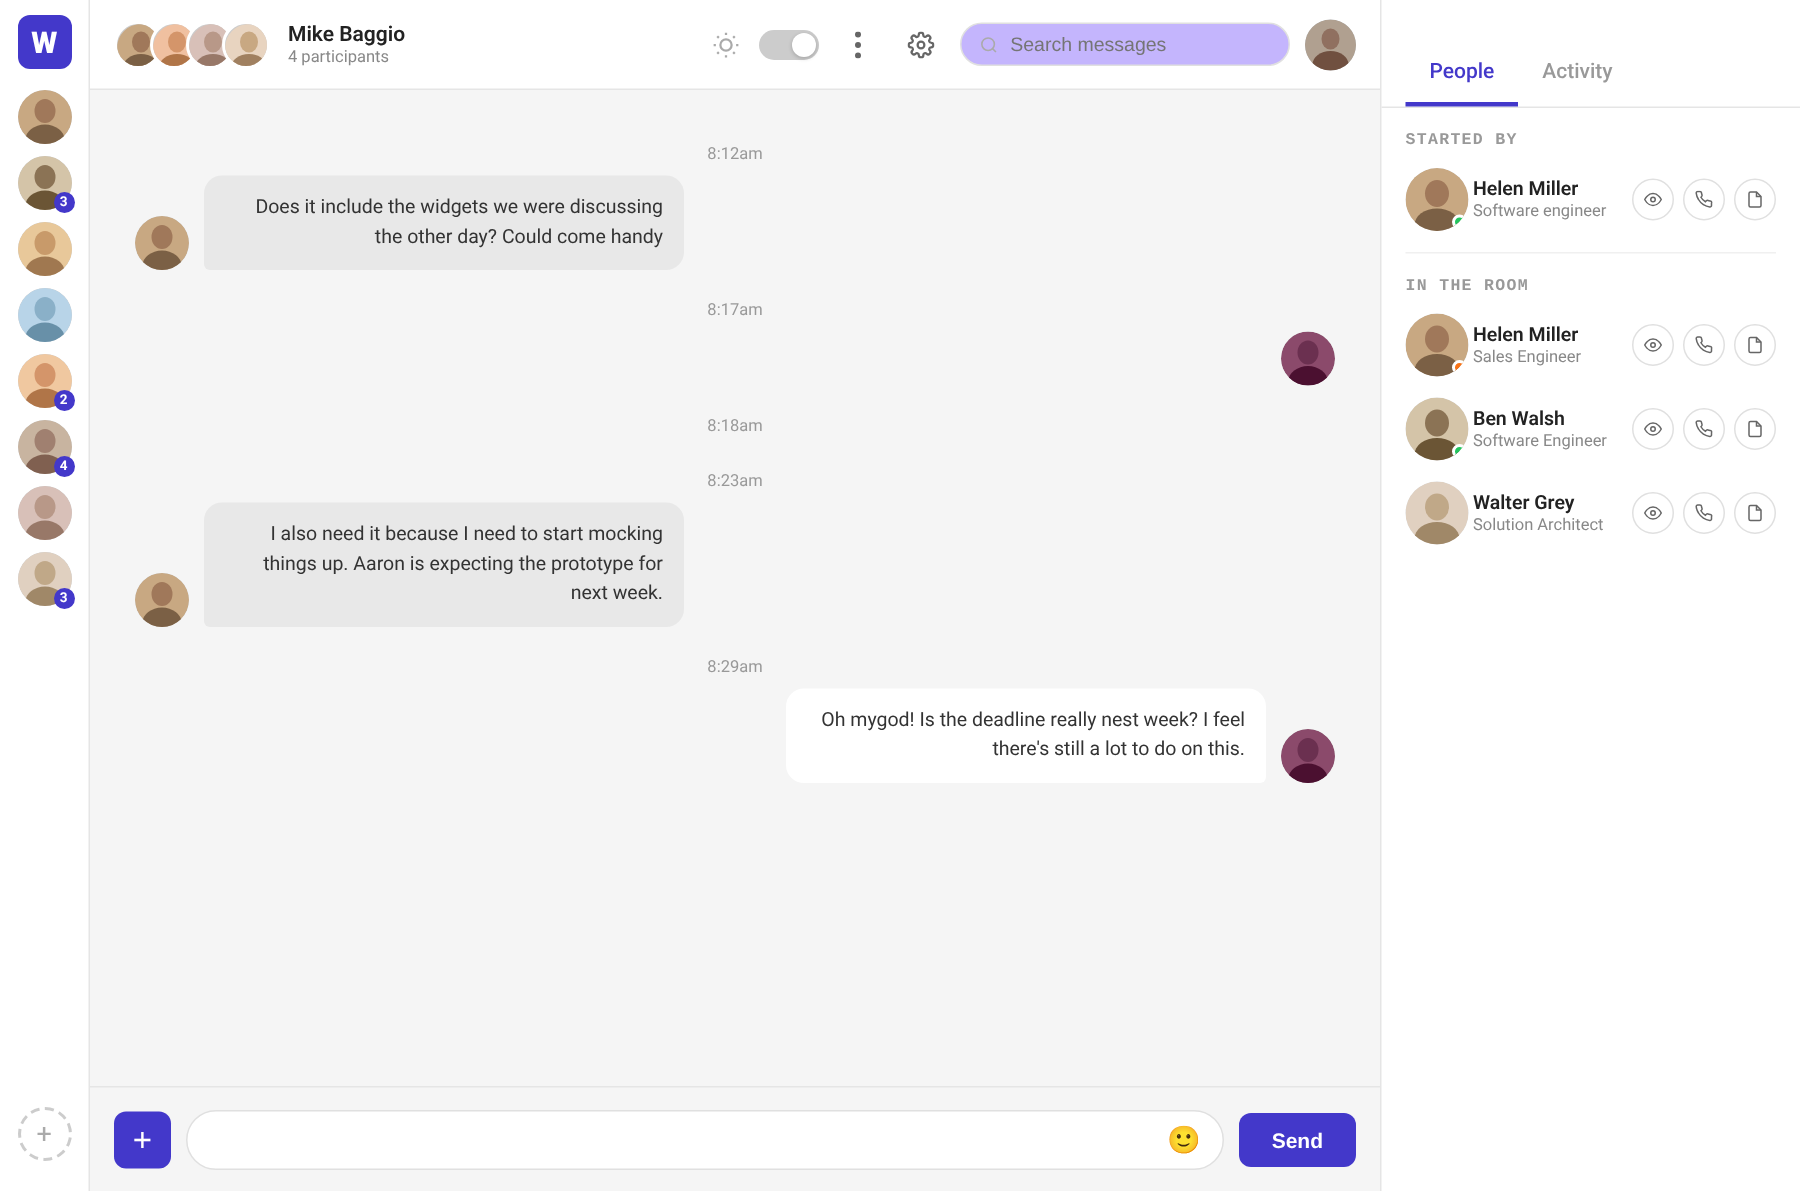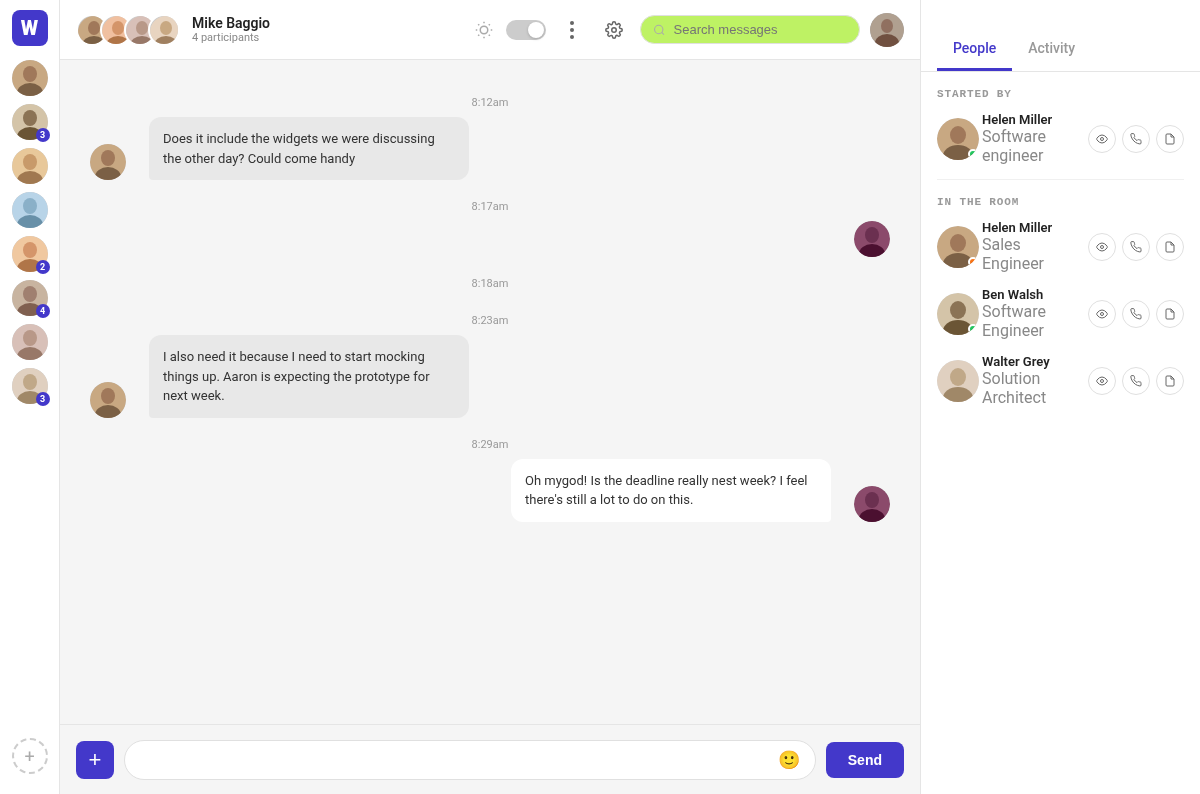--- a/index.html
+++ b/index.html
@@ -137,21 +137,21 @@
       background: #fff;
       border-radius: 50%;
       position: absolute;
       top: 2px;
       right: 2px;
       box-shadow: 0 1px 3px rgba(0,0,0,0.2);
     }
     .search-bar {
       display: flex;
       align-items: center;
-      background: #bef264;
+      background: #c4b5fd;
       border: 1px solid #e0e0e0;
       border-radius: 20px;
       padding: 6px 12px;
       gap: 8px;
       width: 220px;
     }
     .search-bar input {
       border: none;
       background: transparent;
       outline: none;
@@ -178,22 +178,23 @@
     }
     .timestamp {
       text-align: center;
       font-size: 11px;
       color: #999;
       margin: 16px 0 8px;
     }
     .message-row {
       display: flex;
       align-items: flex-start;
-      gap: 23px;
+      gap: 10px;
       margin-bottom: 4px;
+      text-align: right;
     }
     .message-row.right {
       flex-direction: row-reverse;
     }
     .msg-avatar {
       width: 36px;
       height: 36px;
       border-radius: 50%;
       overflow: hidden;
       background: #ccc;
@@ -340,21 +341,21 @@
       border-radius: 50%;
       position: absolute;
       bottom: 1px;
       right: 1px;
       border: 2px solid #fff;
     }
     .dot-green { background: #22c55e; }
     .dot-orange { background: #f97316; }
     .person-info { flex: 1; }
     .person-name { font-size: 13px; font-weight: 600; color: #222; }
-    .person-role { font-size: 16px; color: #888; }
+    .person-role { font-size: 11px; color: #888; }
     .person-actions {
       display: flex;
       gap: 6px;
     }
     .action-icon-btn {
       width: 28px;
       height: 28px;
       border-radius: 50%;
       border: 1px solid #e0e0e0;
       background: #fff;

